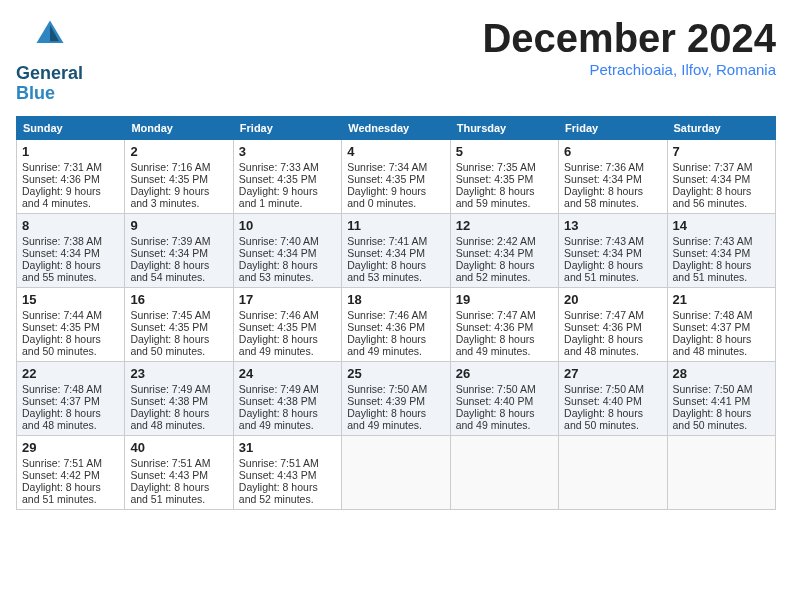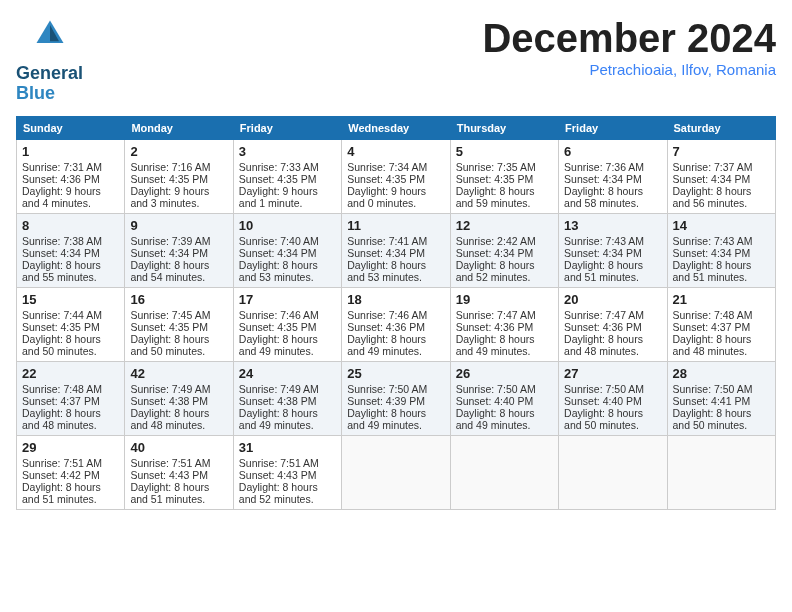--- a/index.html
+++ b/index.html
@@ -233,21 +233,21 @@
       </td>
       </tr>
       <tr>
         <td>
         <span class="day-num">22</span>
         <span>Sunrise: 7:48 AM</span><br>
         <span>Sunset: 4:37 PM</span><br>
         <span>Daylight: 8 hours and 48 minutes.</span>
       </td>
         <td>
-        <span class="day-num">42</span>
+        <span class="day-num">23</span>
         <span>Sunrise: 7:49 AM</span><br>
         <span>Sunset: 4:38 PM</span><br>
         <span>Daylight: 8 hours and 48 minutes.</span>
       </td>
         <td>
         <span class="day-num">24</span>
         <span>Sunrise: 7:49 AM</span><br>
         <span>Sunset: 4:38 PM</span><br>
         <span>Daylight: 8 hours and 49 minutes.</span>
       </td>

